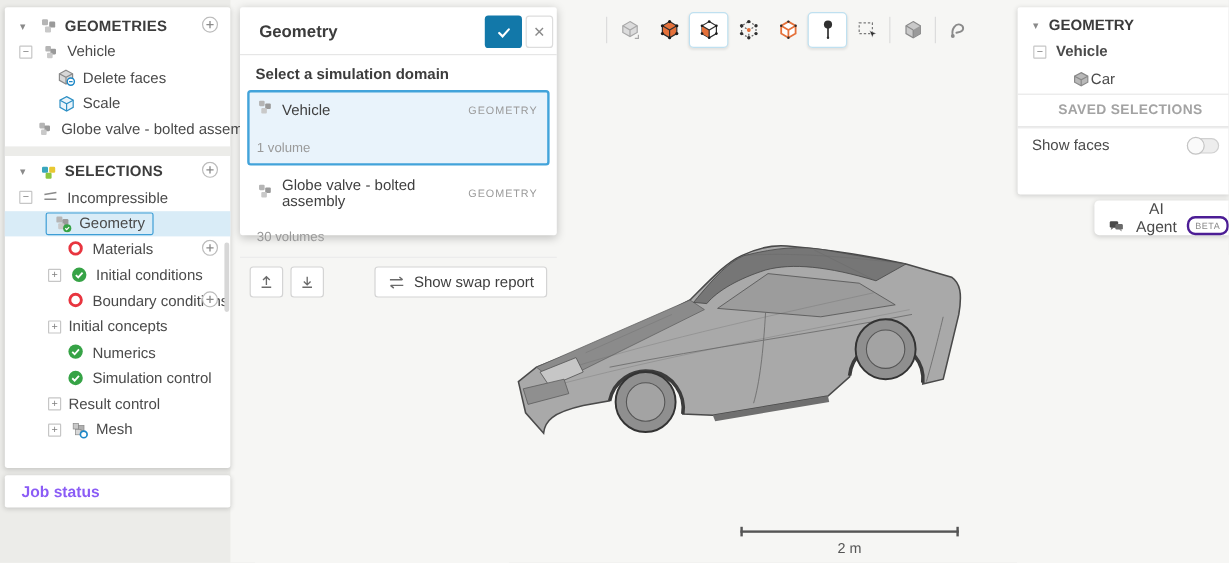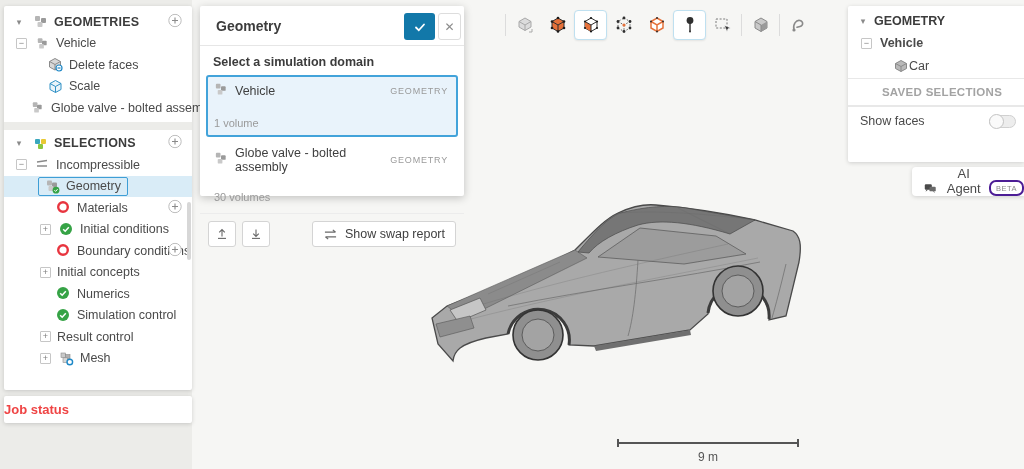--- a/index.html
+++ b/index.html
@@ -30,21 +30,21 @@
   .ml12 { margin-left:12px; } .ml34 { margin-left:36px; }
   .icon14 { width:15px; height:15px; flex:0 0 auto; margin-left:8px; position:relative; }
   .noicon { margin-left:8px; }
   .plusc { position:absolute; right:10px; top:50%; transform:translateY(-50%); }
   .sec-div { height:8px; background:#ecece9; margin:3px 0; }
   .sel-row { background:#d9ecf7; }
   .sel-box { display:flex; align-items:center; border:1.5px solid #3e9ed6; border-radius:2px; padding:1px 6px 1px 2px; margin-left:34px; }
   .sel-box .icon14 { margin-left:2px; }
   .s-scroll { position:absolute; right:1px; top:196px; width:4px; height:58px; background:#d7d7d7; border-radius:2px; }
   .jobstatus { left:4px; top:396px; width:188px; height:27px; display:flex; align-items:center;
-               font-size:13px; font-weight:bold; color:#ef4444; }
+               font-size:13px; font-weight:bold; color:#8b5cf6; padding-left:14px; }
 
   
   .popup { left:200px; top:6px; width:264px; height:190px; box-shadow:0 2px 8px rgba(0,0,0,.22); }
   .p-head { height:40px; border-bottom:1px solid #e6e6e6; display:flex; align-items:center; position:relative; }
   .p-title { margin-left:16px; font-size:14px; font-weight:bold; color:#3c3c3c; }
   .btn-check { position:absolute; right:29px; top:7px; width:31px; height:27px; background:#1278a9; border:none;
                border-radius:3px; color:#fff; cursor:pointer; display:flex; align-items:center; justify-content:center; }
   .btn-close { position:absolute; right:3px; top:7px; width:23px; height:27px; background:#fff; border:1px solid #ddd;
                border-radius:3px; color:#8a8a8a; font-size:12px; cursor:pointer; display:flex; align-items:center; justify-content:center; }
   .p-sub { padding:9px 16px 4px 13px; font-size:12.5px; font-weight:bold; color:#3c3c3c; }
@@ -126,21 +126,21 @@
       <path d="M341,125 A30,30 0 0 0 280,119" fill="none" stroke="#3c3c3c" stroke-width="3"></path>
 
       <circle cx="110" cy="141" r="25" fill="#8f8f8f" stroke="#333" stroke-width="1.6"></circle>
       <circle cx="110" cy="141" r="16" fill="#a3a3a3" stroke="#555" stroke-width=".9"></circle>
       <circle cx="310" cy="97" r="25" fill="#8f8f8f" stroke="#333" stroke-width="1.6"></circle>
       <circle cx="310" cy="97" r="16" fill="#a3a3a3" stroke="#555" stroke-width=".9"></circle>
     </svg>
 
     <div class="scalebar">
       <div class="sb-line"></div>
-      <div class="sb-lbl">9 m</div>
+      <div class="sb-lbl">2 m</div>
     </div>
 
   </div>
 
   <div class="toolbar">
     <div class="tb-sep"></div>
     <div class="tool">
       <svg width="20" height="20" viewBox="0 0 20 20">
           <path d="M10,3 L16,6.5 V12 L10,15.5 L4,12 V6.5 Z" fill="#dcdcdc" stroke="#a8a8a8"></path>
           <path d="M4,6.5 L10,10 L16,6.5 M10,10 V15.5" stroke="#a8a8a8" fill="none"></path>

